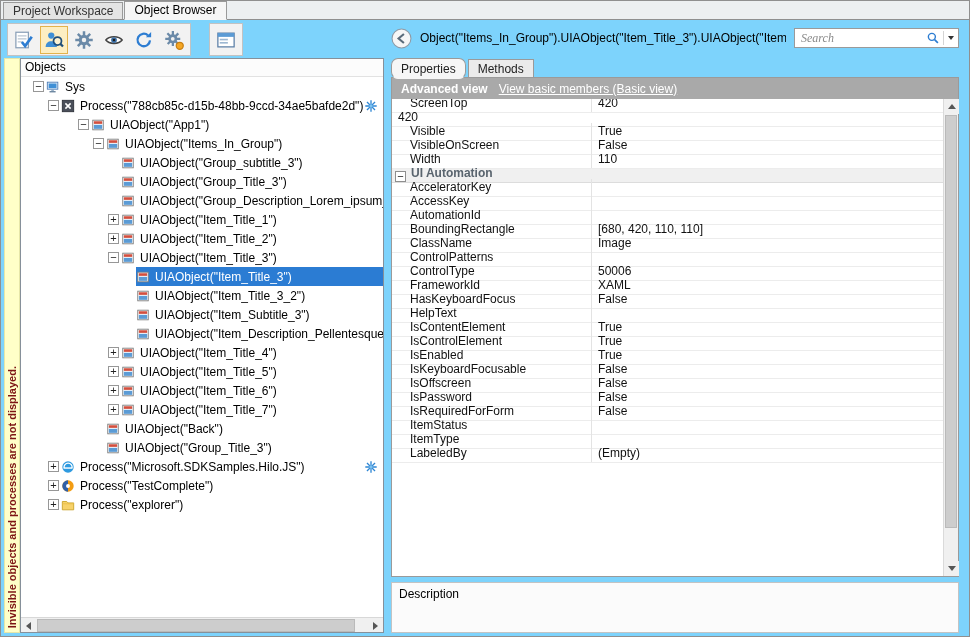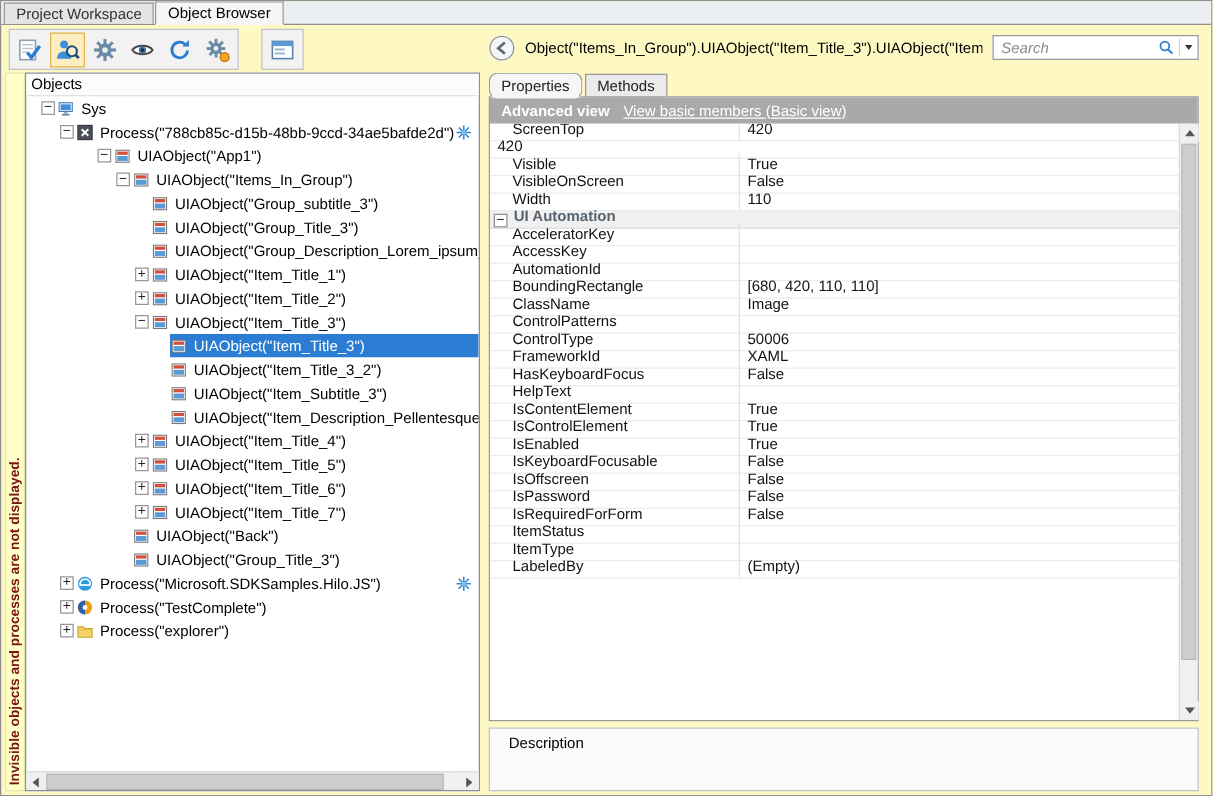--- a/index.html
+++ b/index.html
@@ -1,18 +1,18 @@
 <!DOCTYPE html>
 <html><head>
 <meta charset="utf-8">
 <style>
   * { margin:0; padding:0; box-sizing:border-box; }
   html,body { width:970px; height:637px; }
   body { font-family:"Liberation Sans",sans-serif; font-size:12px; background:#dcdcdc; position:relative; overflow:hidden; }
-  .app { position:absolute; inset:0; background:#fef9c3; border:1px solid #8f8f8f; overflow:hidden; }
+  .app { position:absolute; inset:0; background:#7dd3fc; border:1px solid #8f8f8f; overflow:hidden; }
 
   
   .wtabs { position:absolute; top:0; left:0; right:0; height:19px; display:flex; align-items:flex-end; padding-left:2px; border-bottom:1px solid #8f8f8f; background:#eceff1; z-index:5; }
   .wtab { padding:1px 9px 2px; height:17px; border:1px solid #9a9a9a; border-bottom:none; background:#e4e4e4; color:#333; margin-right:1px; white-space:nowrap; }
   .wtab.active { background:#f6f6f6; height:19px; margin-bottom:-1px; border-bottom:1px solid #f6f6f6; color:#000;text-align:center; }
 
   .content { position:absolute; top:19px; left:0; right:0; bottom:0; }
 
   
   .tbgroup { position:absolute; top:3px; height:33px; display:flex; align-items:center; gap:2px; padding:1px 2px; border:1px solid #c2c2c2; background:#f2f2f2; }
@@ -51,21 +51,21 @@
   .tri.right { border-top:4px solid transparent; border-bottom:4px solid transparent; border-left:5px solid #565656; }
   .tri.up { border-left:4px solid transparent; border-right:4px solid transparent; border-bottom:5px solid #565656; }
   .tri.down { border-left:4px solid transparent; border-right:4px solid transparent; border-top:5px solid #565656; }
 
   
   .crumb-bar { position:absolute; left:390px; top:6px; right:10px; height:24px; display:flex; align-items:center; gap:8px; }
   .back-btn { width:21px; height:21px; flex:none; }
   .back-btn svg { width:21px; height:21px; display:block; }
   .crumb { flex:1; white-space:nowrap; overflow:hidden; color:#000; }
   .searchbox { flex:none; width:165px; height:20px; border:1px solid #9a9a9a; background:#fff; display:flex; align-items:center; padding:0 4px 0 6px; }
-  .searchbox input { flex:1; min-width:0; border:none; outline:none; background:transparent; font-family:Liberation Sans, sans-serif; font-size:12px; color:#333; }
+  .searchbox input { flex:1; min-width:0; border:none; outline:none; background:transparent; font-family:Liberation Serif, serif; font-size:12px; color:#333; }
   .searchbox input::placeholder { font-style:italic; color:#8a8a8a; }
   .mag svg { width:14px; height:14px; display:block; }
   .search-sep { width:1px; height:14px; background:#d4d4d4; margin:0 4px 0 3px; }
   .caret { width:0; height:0; border-left:3.5px solid transparent; border-right:3.5px solid transparent; border-top:4px solid #333; }
 
   
   .rtabs { position:absolute; left:390px; top:38px; height:20px; display:flex; z-index:3; }
   .rtab { padding:0 9px; line-height:18px; height:19px; margin-top:1px; margin-right:2px; border:1px solid #9a9a9a; background:#ebebeb; color:#222; }
   .rtab.active { height:21px; margin-top:0; line-height:20px; background:#f6f6f6; border-bottom:1px solid #f6f6f6;border-radius:7px; }
 
@@ -80,21 +80,21 @@
   .pval { flex:1; padding-left:6px; line-height:17px; white-space:nowrap; overflow:hidden; color:#111; }
   .prow.group { background:#f0f0f0; border-bottom:1px solid #dcdcdc; }
   .gexp { width:11px; height:11px; flex:none; border:1px solid #8e8e8e; background:#fff; font-size:11px; line-height:9px; text-align:center; margin:3px 2px 0 3px; color:#222; }
   .gname { font-weight:bold; color:#59646e; line-height:17px; padding-left:3px; }
 
   .vscroll { position:absolute; top:21px; right:0; bottom:0; width:15px; background:#f0f0f0; border-left:1px solid #dadada; }
   .vs-up { top:0; left:0; } .vs-down { bottom:0; left:0; }
   .vthumb { position:absolute; left:1px; right:1px; top:16px; bottom:48px; background:#cdcdcd; border:1px solid #bababa; }
 
   
-  .desc { position:absolute; left:390px; top:562px; right:10px; height:51px; border:1px solid #c3c3c3; background:#fbfbfb; padding:4px 15px; }
+  .desc { position:absolute; left:390px; top:562px; right:10px; height:51px; border:1px solid #c3c3c3; background:#fbfbfb; padding:4px 7px; }
 </style>
 </head>
 <body>
 
 <div class="app">
 
   <div class="wtabs">
       <div class="wtab">Project Workspace</div>
       <div class="wtab active">Object Browser</div>
     </div>

